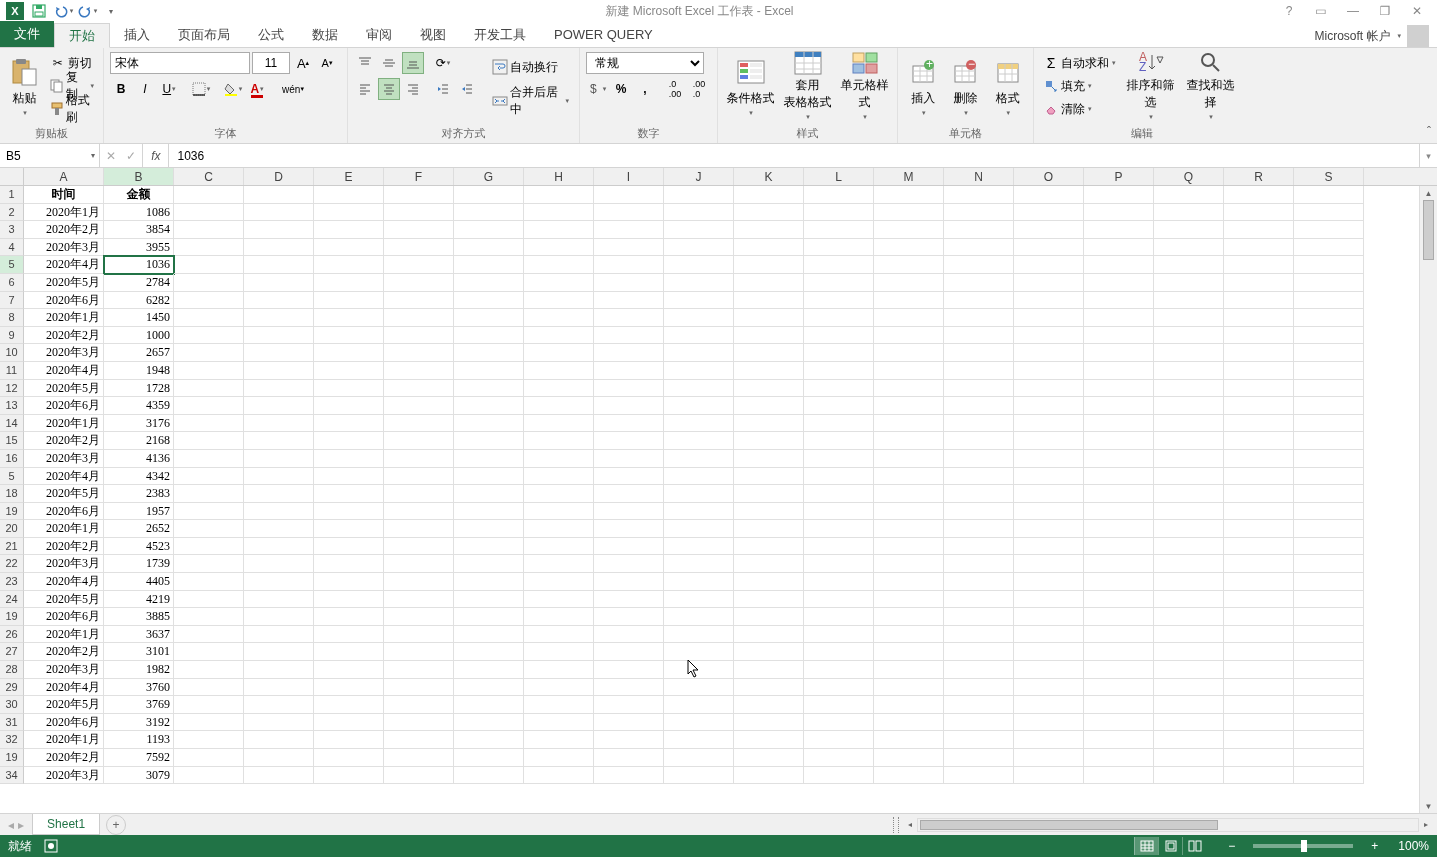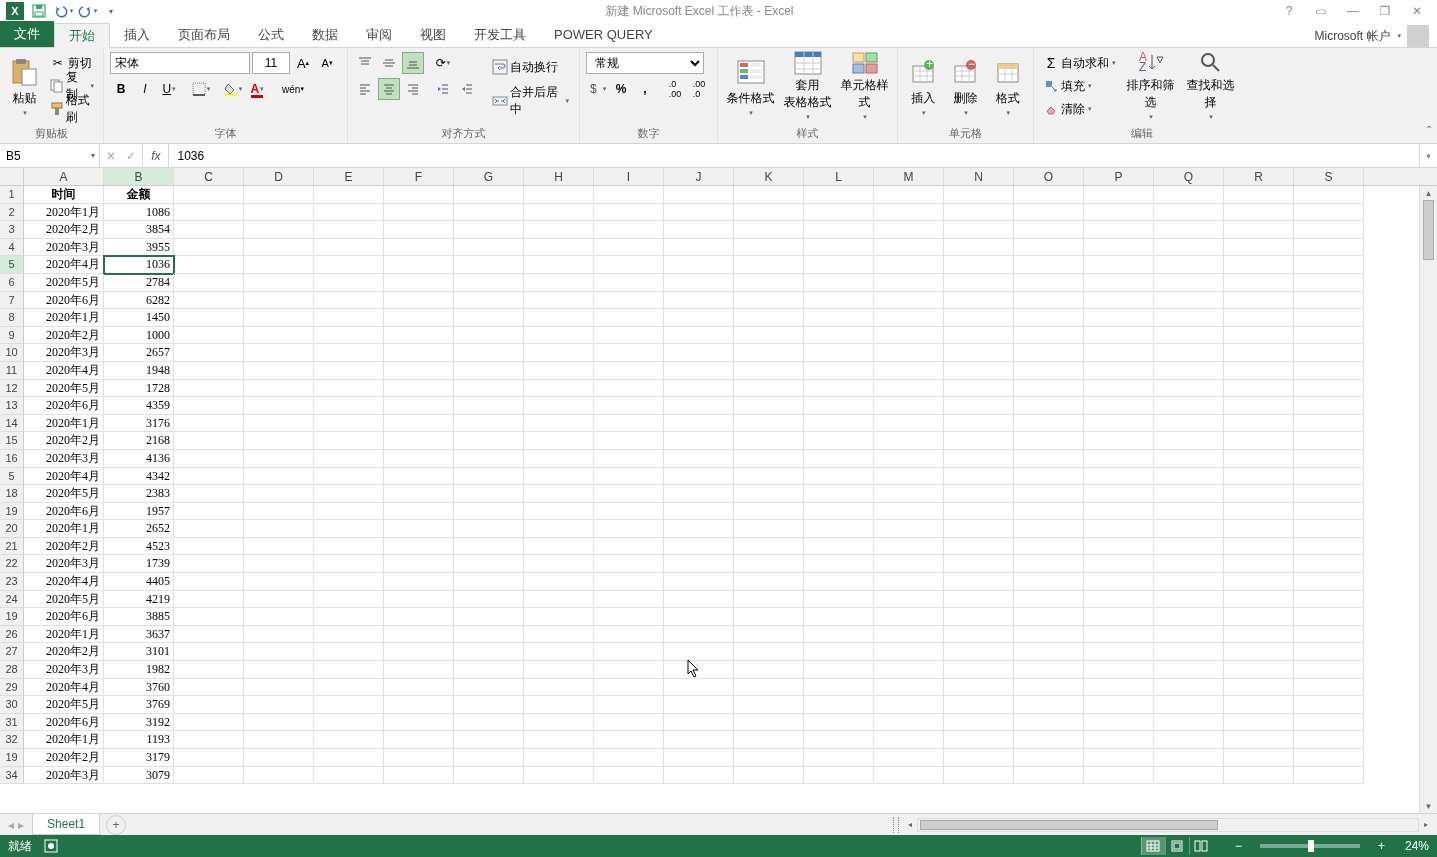--- a/index.html
+++ b/index.html
@@ -1263,21 +1263,21 @@
         <div class="cell" style="width: 70px;"></div>
         <div class="cell" style="width: 70px;"></div>
         <div class="cell" style="width: 70px;"></div>
         <div class="cell" style="width: 70px;"></div>
         <div class="cell" style="width: 70px;"></div>
         <div class="cell" style="width: 70px;"></div>
       </div>
       <div class="grid-row">
         <div class="rh">19</div>
         <div class="cell ta-r" style="width: 80px;">2020年2月</div>
-        <div class="cell ta-r" style="width: 70px;">3179</div>
+        <div class="cell ta-r" style="width: 70px;">7592</div>
         <div class="cell" style="width: 70px;"></div>
         <div class="cell" style="width: 70px;"></div>
         <div class="cell" style="width: 70px;"></div>
         <div class="cell" style="width: 70px;"></div>
         <div class="cell" style="width: 70px;"></div>
         <div class="cell" style="width: 70px;"></div>
         <div class="cell" style="width: 70px;"></div>
         <div class="cell" style="width: 70px;"></div>
         <div class="cell" style="width: 70px;"></div>
         <div class="cell" style="width: 70px;"></div>
@@ -1366,20 +1366,20 @@
           <rect x="1" y="1" width="5" height="10" fill="none" stroke="#fff"></rect>
           <rect x="8" y="1" width="5" height="10" fill="none" stroke="#fff"></rect>
         </svg>
       </div>
   </div>
   <span style="margin-left:10px">−</span>
   <div class="zoom-slider">
       <div class="zoom-thumb"></div>
     </div>
   <span>+</span>
-  <span style="margin-left:8px">24%</span>
+  <span style="margin-left:8px">100%</span>
 </div>
 
 <div class="cursor">
   <svg width="14" height="20">
       <path d="M1 1 L1 15 L4 12 L7 18 L9 17 L6 11 L11 11 Z" fill="#fff" stroke="#000"></path>
     </svg>
 </div>
 
 </body></html>

